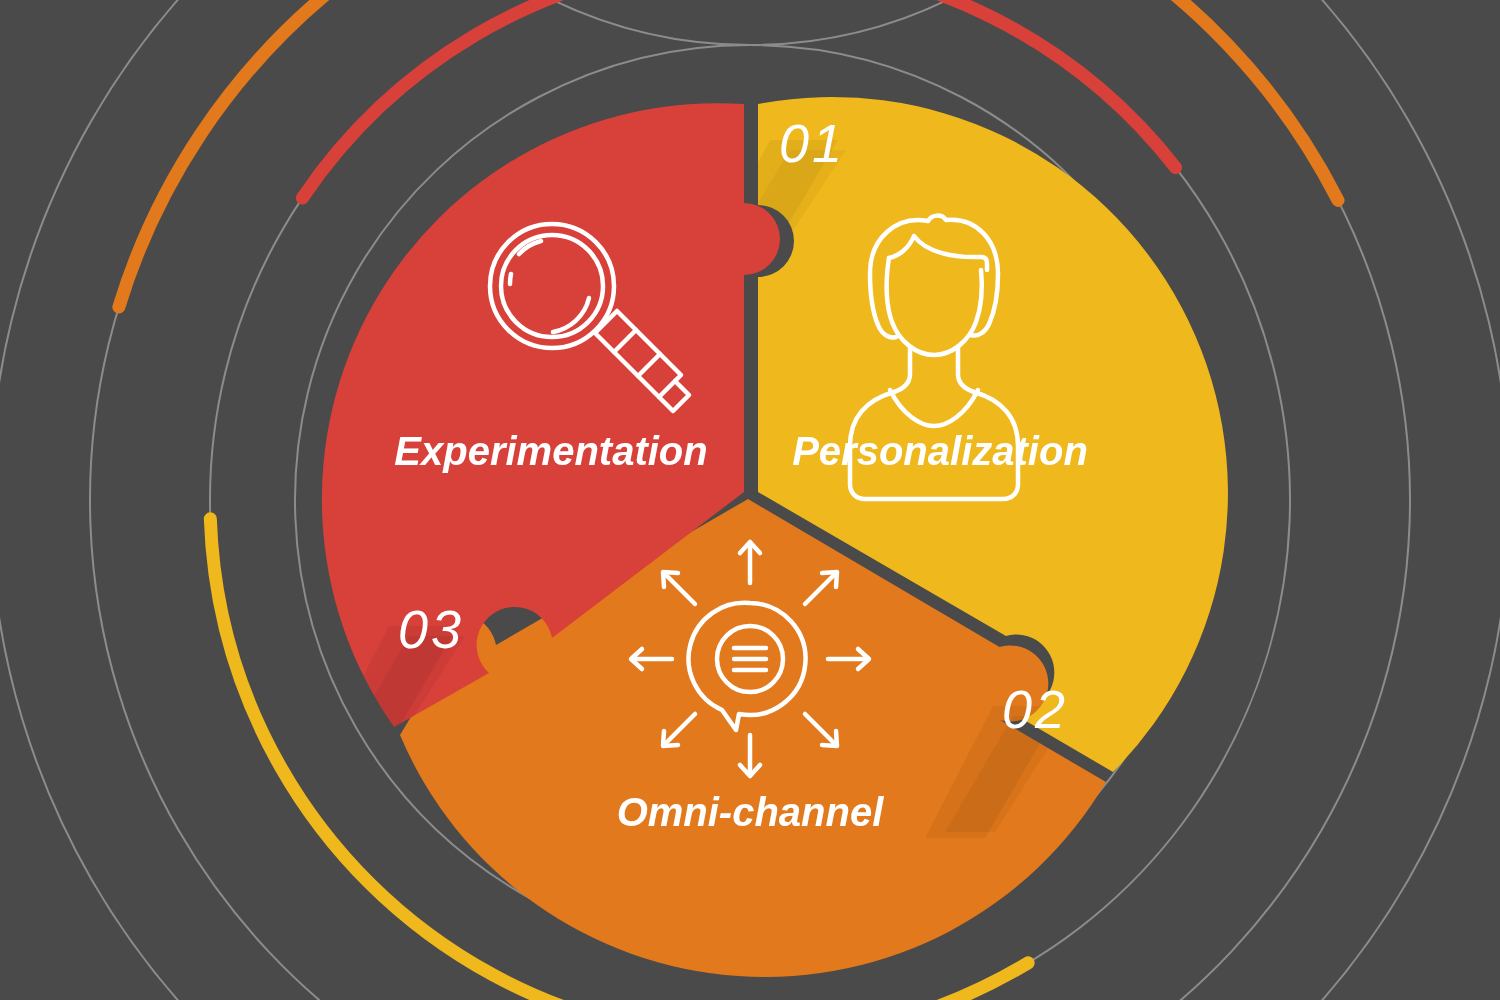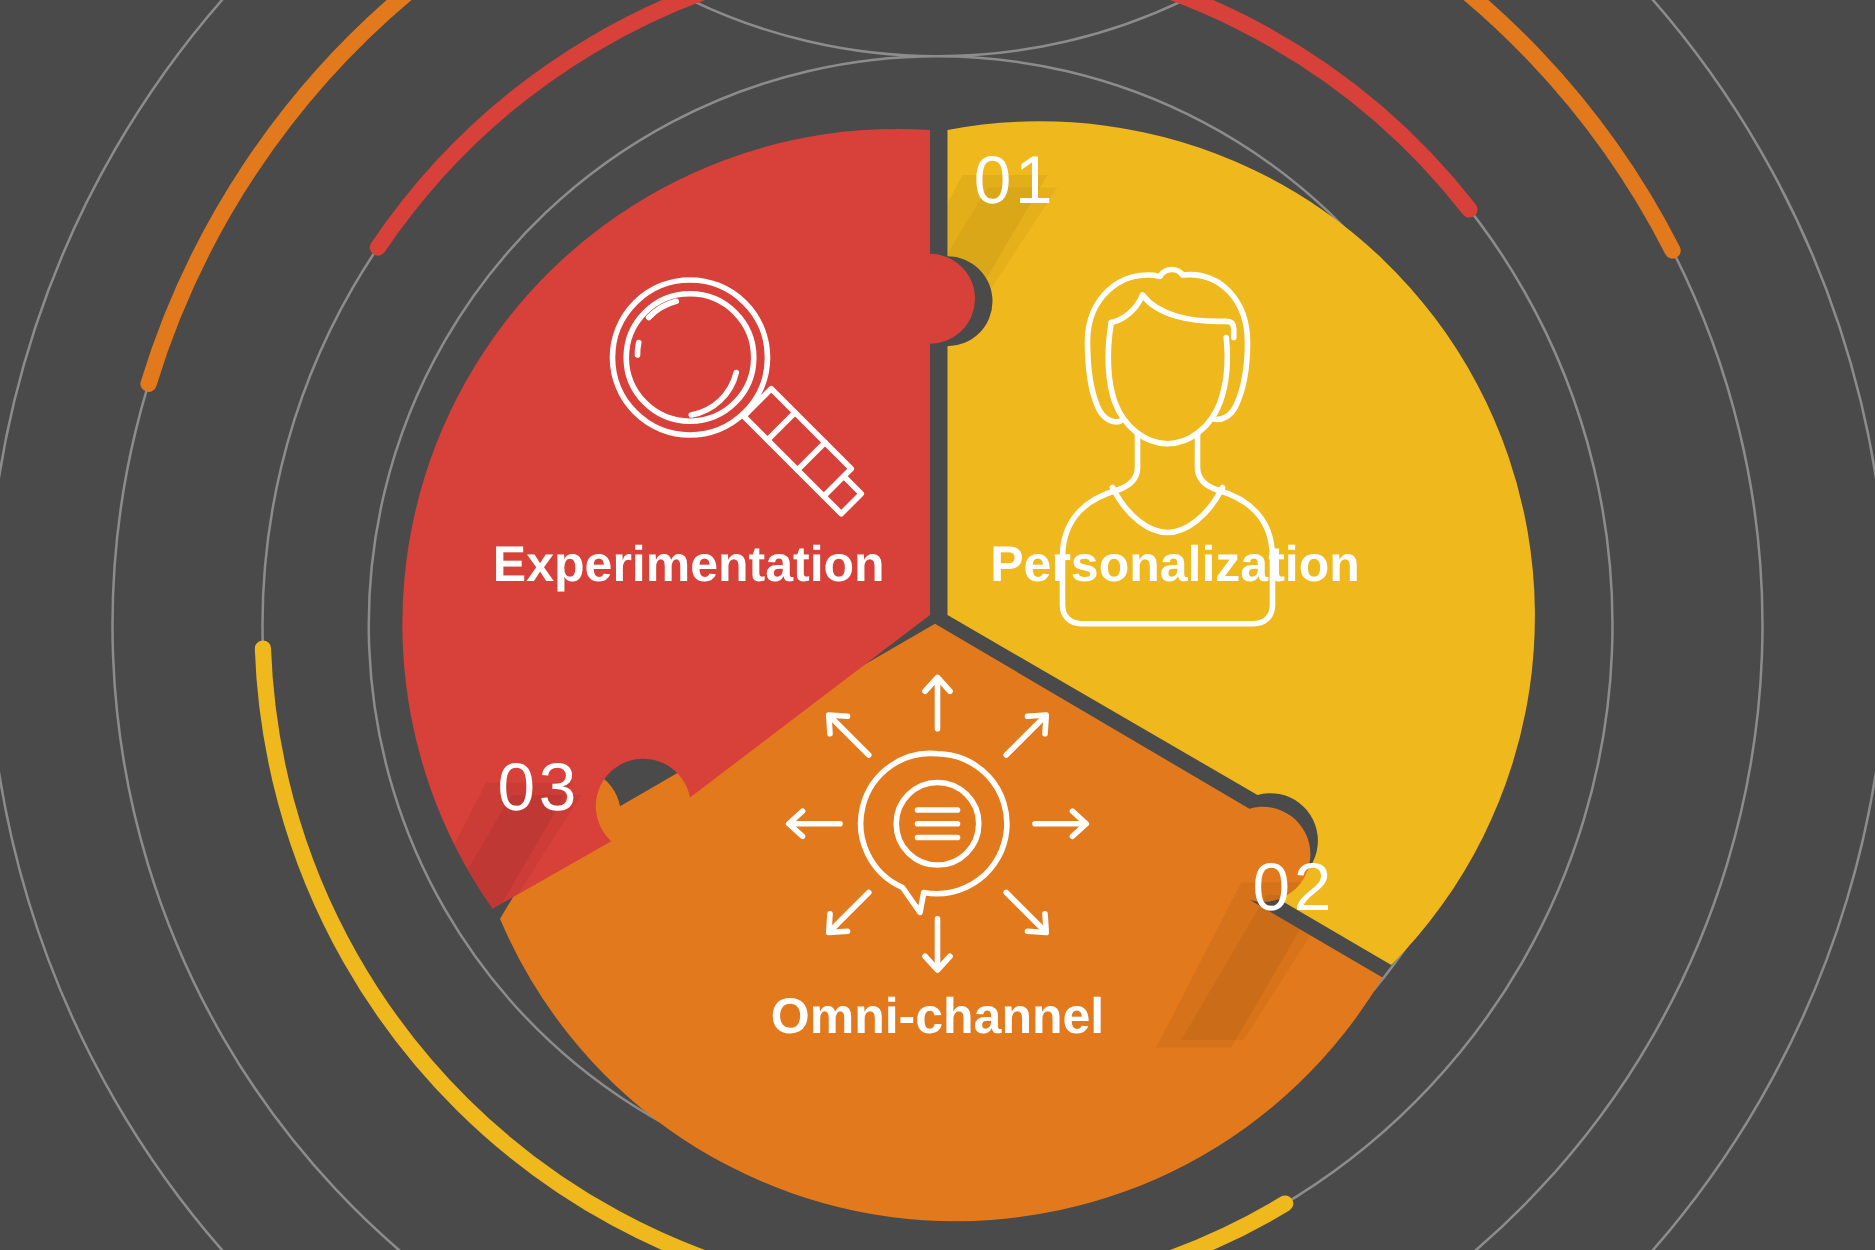--- a/index.html
+++ b/index.html
@@ -7,20 +7,21 @@
     padding: 0;
     background: #4a4a4a;
   }
   #stage {
     position: relative;
     width: 1500px;
     height: 1000px;
     overflow: hidden;
     background: #4a4a4a;
     font-family: "Liberation Sans", sans-serif;
+    font-style: italic;
   }
   #stage svg.layer {
     position: absolute;
     top: 0;
     left: 0;
     width: 1500px;
     height: 1000px;
     display: block;
   }
   .seg-label {

